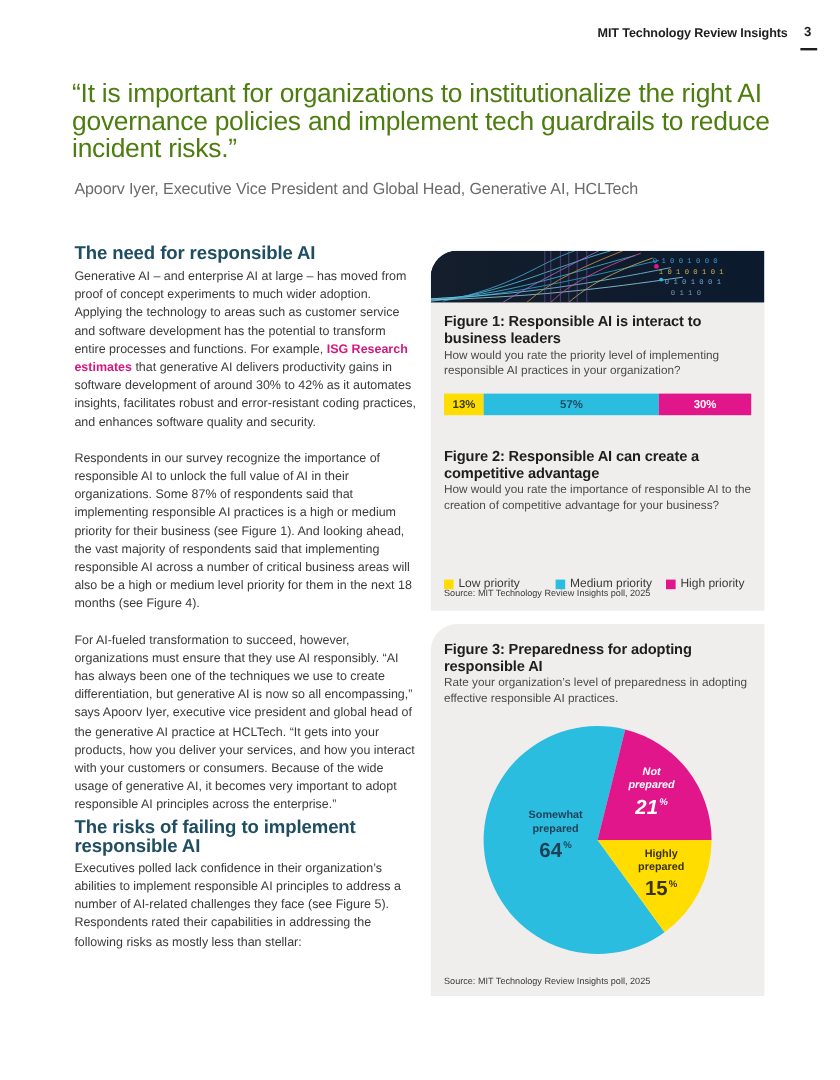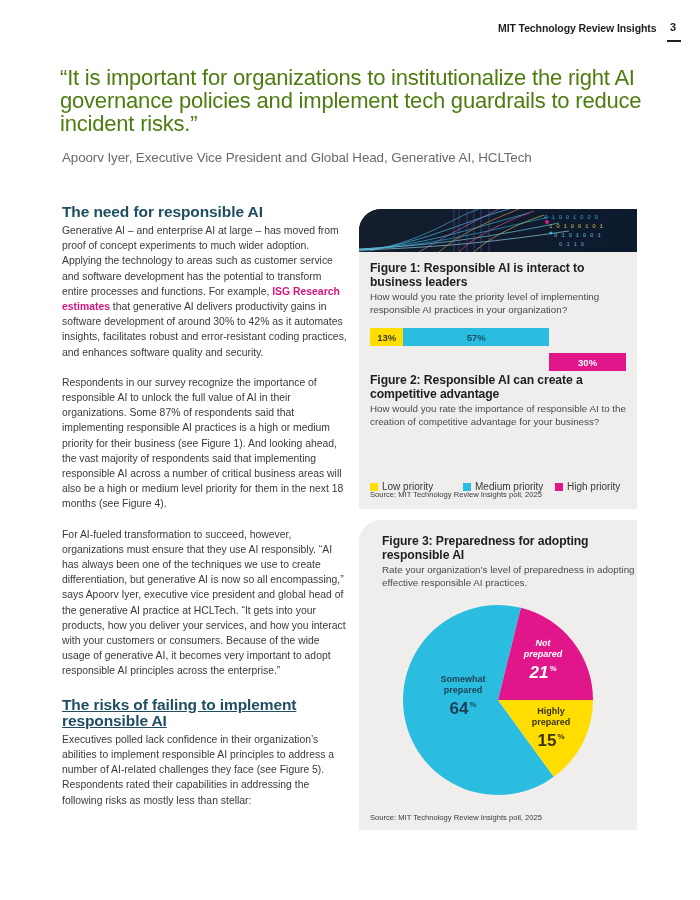--- a/index.html
+++ b/index.html
@@ -53,21 +53,21 @@
 <div class="page-num-rule"></div>
 
 <div class="pull-quote">“It is important for organizations to institutionalize the right AI governance policies and implement tech guardrails to reduce incident risks.”</div>
 <div class="attribution">Apoorv Iyer, Executive Vice President and Global Head, Generative AI, HCLTech</div>
 
 <div class="col-left">
   <h2 class="section-h">The need for responsible AI</h2>
   <p class="body-p"><span>Generative AI – and enterprise AI at large – has moved from proof of concept experiments to much wider adoption. Applying the technology to areas such as customer service and software development has the potential to transform entire processes and functions. For example, </span><a class="hl">ISG Research estimates</a><span> that generative AI delivers productivity gains in software development of around 30% to 42% as it automates insights, facilitates robust and error-resistant coding practices, and enhances software quality and security.</span></p>
   <p class="body-p">Respondents in our survey recognize the importance of responsible AI to unlock the full value of AI in their organizations. Some 87% of respondents said that implementing responsible AI practices is a high or medium priority for their business (see Figure 1). And looking ahead, the vast majority of respondents said that implementing responsible AI across a number of critical business areas will also be a high or medium level priority for them in the next 18 months (see Figure 4).</p>
   <p class="body-p">For AI-fueled transformation to succeed, however, organizations must ensure that they use AI responsibly. “AI has always been one of the techniques we use to create differentiation, but generative AI is now so all encompassing,” says Apoorv Iyer, executive vice president and global head of the generative AI practice at HCLTech. “It gets into your products, how you deliver your services, and how you interact with your customers or consumers. Because of the wide usage of generative AI, it becomes very important to adopt responsible AI principles across the enterprise.”</p>
-  <h2 class="section-h" style="margin-top:18px;text-decoration:underline;">The risks of failing to implement responsible AI</h2>
+  <h2 class="section-h" style="margin-top:3px;">The risks of failing to implement responsible AI</h2>
   <p class="body-p">Executives polled lack confidence in their organization’s abilities to implement responsible AI principles to address a number of AI-related challenges they face (see Figure 5). Respondents rated their capabilities in addressing the following risks as mostly less than stellar:</p>
 </div>
 
 <div class="panel panel1">
   <div class="banner">
     <svg width="278" height="43" viewBox="0 0 278 43">
       <defs>
         <linearGradient id="bg" x1="0" x2="1">
           <stop offset="0" stop-color="#141e2c"></stop>
           <stop offset="1" stop-color="#0c1a2e"></stop>
@@ -105,21 +105,21 @@
     </svg>
   </div>
 
   <div class="fig-block" style="top:52px;">
     <div class="fig-title">Figure 1: Responsible AI is interact to business leaders</div>
     <div class="fig-q">How would you rate the priority level of implementing responsible AI practices in your organization?</div>
   </div>
   <div class="stack" style="top:119px;">
     <div class="seg seg-low" style="width:13%;">13%</div>
     <div class="seg seg-med" style="width:57%;">57%</div>
-    <div class="seg seg-high" style="width:30%;margin-top:25px;">30%</div>
+    <div class="seg seg-high" style="width:30%;">30%</div>
   </div>
 
   <div class="fig-block" style="top:164px;">
     <div class="fig-title">Figure 2: Responsible AI can create a competitive advantage</div>
     <div class="fig-q">How would you rate the importance of responsible AI to the creation of competitive advantage for your business?</div>
   </div>
 
   <div class="legend">
     <div class="legend-item" style="width:93px;">
       <span class="swatch" style="background:#ffdd00;"></span>
@@ -131,21 +131,21 @@
     </div>
     <div class="legend-item">
       <span class="swatch" style="background:#e0168a;"></span>
       <span>High priority</span>
     </div>
   </div>
   <div class="source" style="top:281px;">Source: MIT Technology Review Insights poll, 2025</div>
 </div>
 
 <div class="panel panel2">
-  <div class="fig-block" style="top:14px;margin-left:12px;">
+  <div class="fig-block" style="top:14px;">
     <div class="fig-title">Figure 3: Preparedness for adopting responsible AI</div>
     <div class="fig-q">Rate your organization’s level of preparedness in adopting effective responsible AI practices.</div>
   </div>
 
   <div class="pie-wrap" style="width:192px; height:192px;">
     <svg width="192" height="192" viewBox="0 0 192 192">
 
       <path d="M96 96 L 151.84 172.86 A 95 95 0 1 1 118.98 3.82 Z" fill="#2bbde0"></path>
       <path d="M96 96 L 118.98 3.82 A 95 95 0 0 1 191 96 Z" fill="#e0168a"></path>
       <path d="M96 96 L 191 96 A 95 95 0 0 1 151.84 172.86 Z" fill="#ffdd00"></path>

